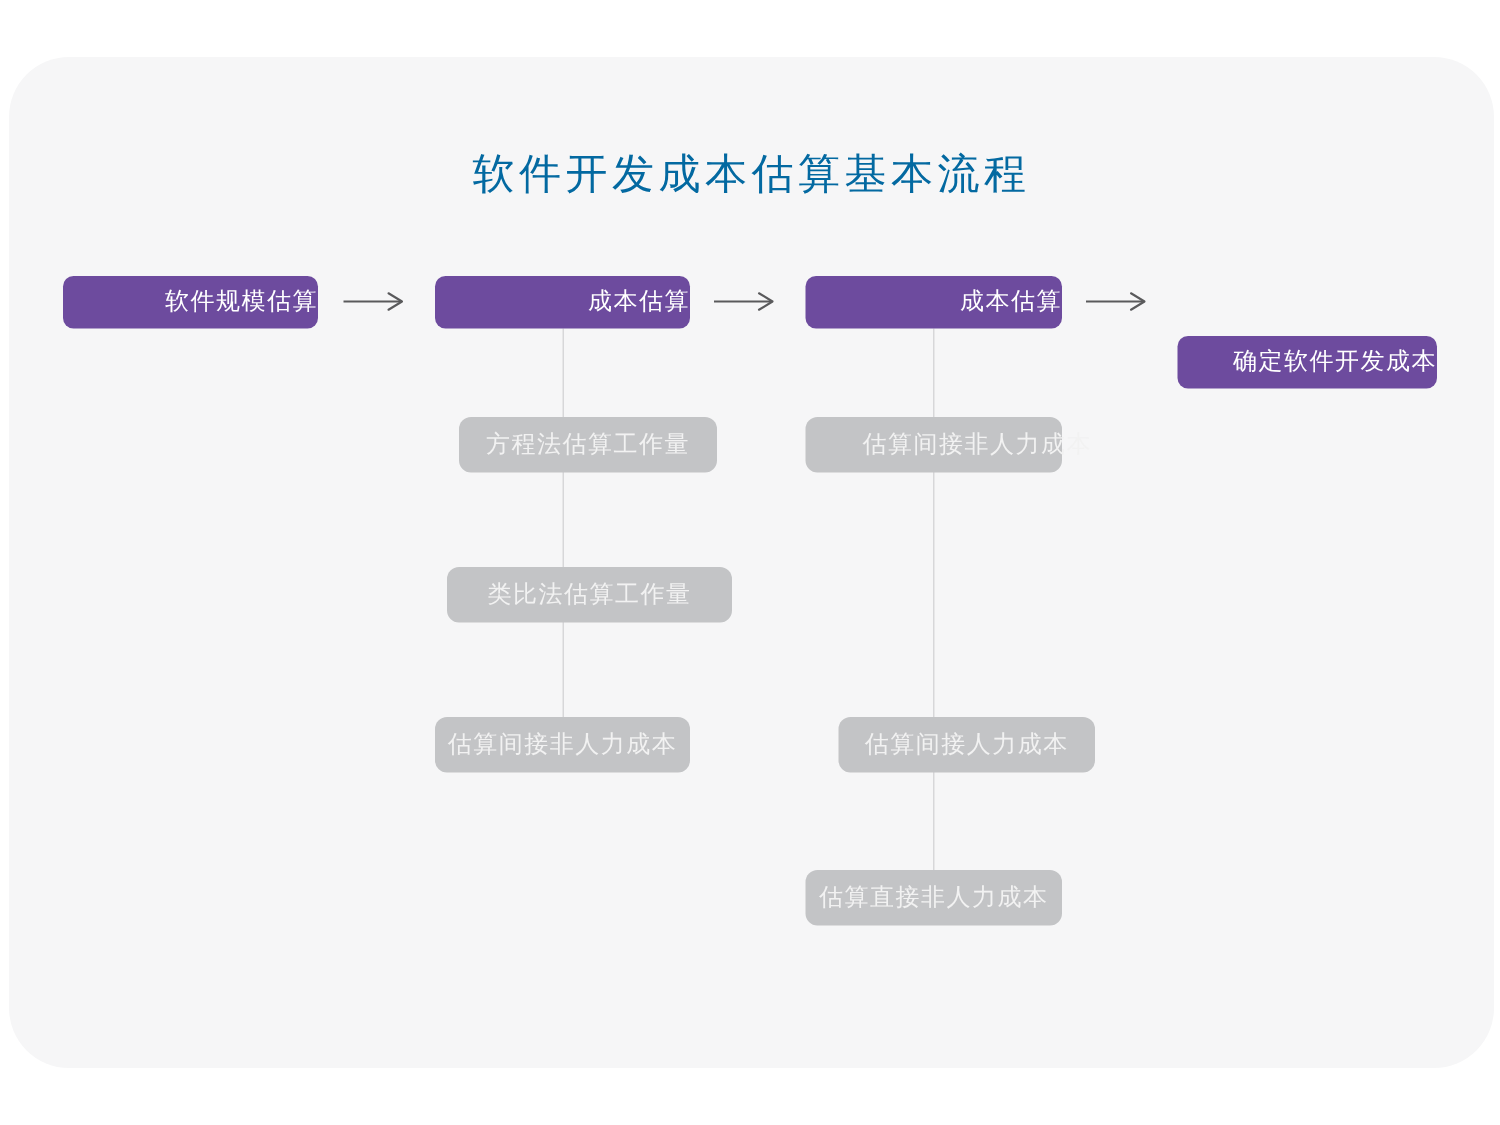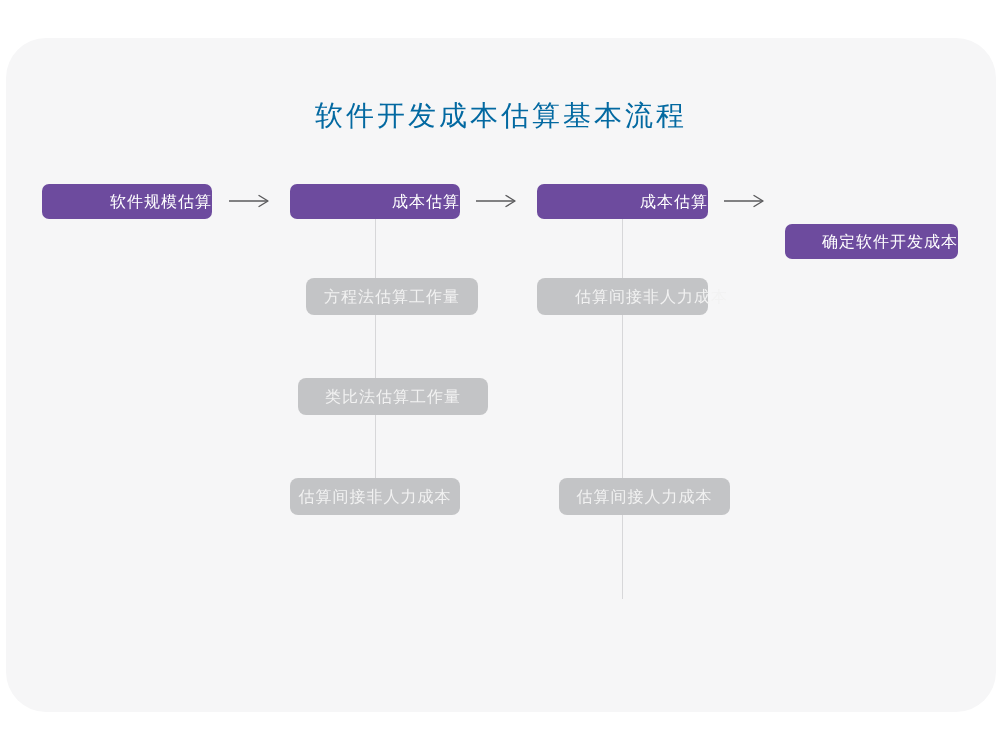--- a/index.html
+++ b/index.html
@@ -98,14 +98,15 @@
   </div>
 
   <div class="node node-main" style="left:779px; width:173px;margin-top:40px;">确定软件开发成本</div>
 
   <div class="node node-sub" style="left:300px; top:240px; width:172px;">方程法估算工作量</div>
   <div class="node node-sub" style="left:292px; top:340px; width:190px;">类比法估算工作量</div>
   <div class="node node-sub" style="left:284px; top:440px; width:170px;">估算间接非人力成本</div>
 
   <div class="node node-sub" style="left:531px; top:240px; width:171px;padding-left:38px;">估算间接非人力成本</div>
   <div class="node node-sub" style="left:531px; top:440px; width:171px;margin-left:22px;">估算间接人力成本</div>
+  <div class="node node-sub" style="left:531px; top:542px; width:171px;">估算直接非人力成本</div>
 
 </div>
 
 </body></html>

